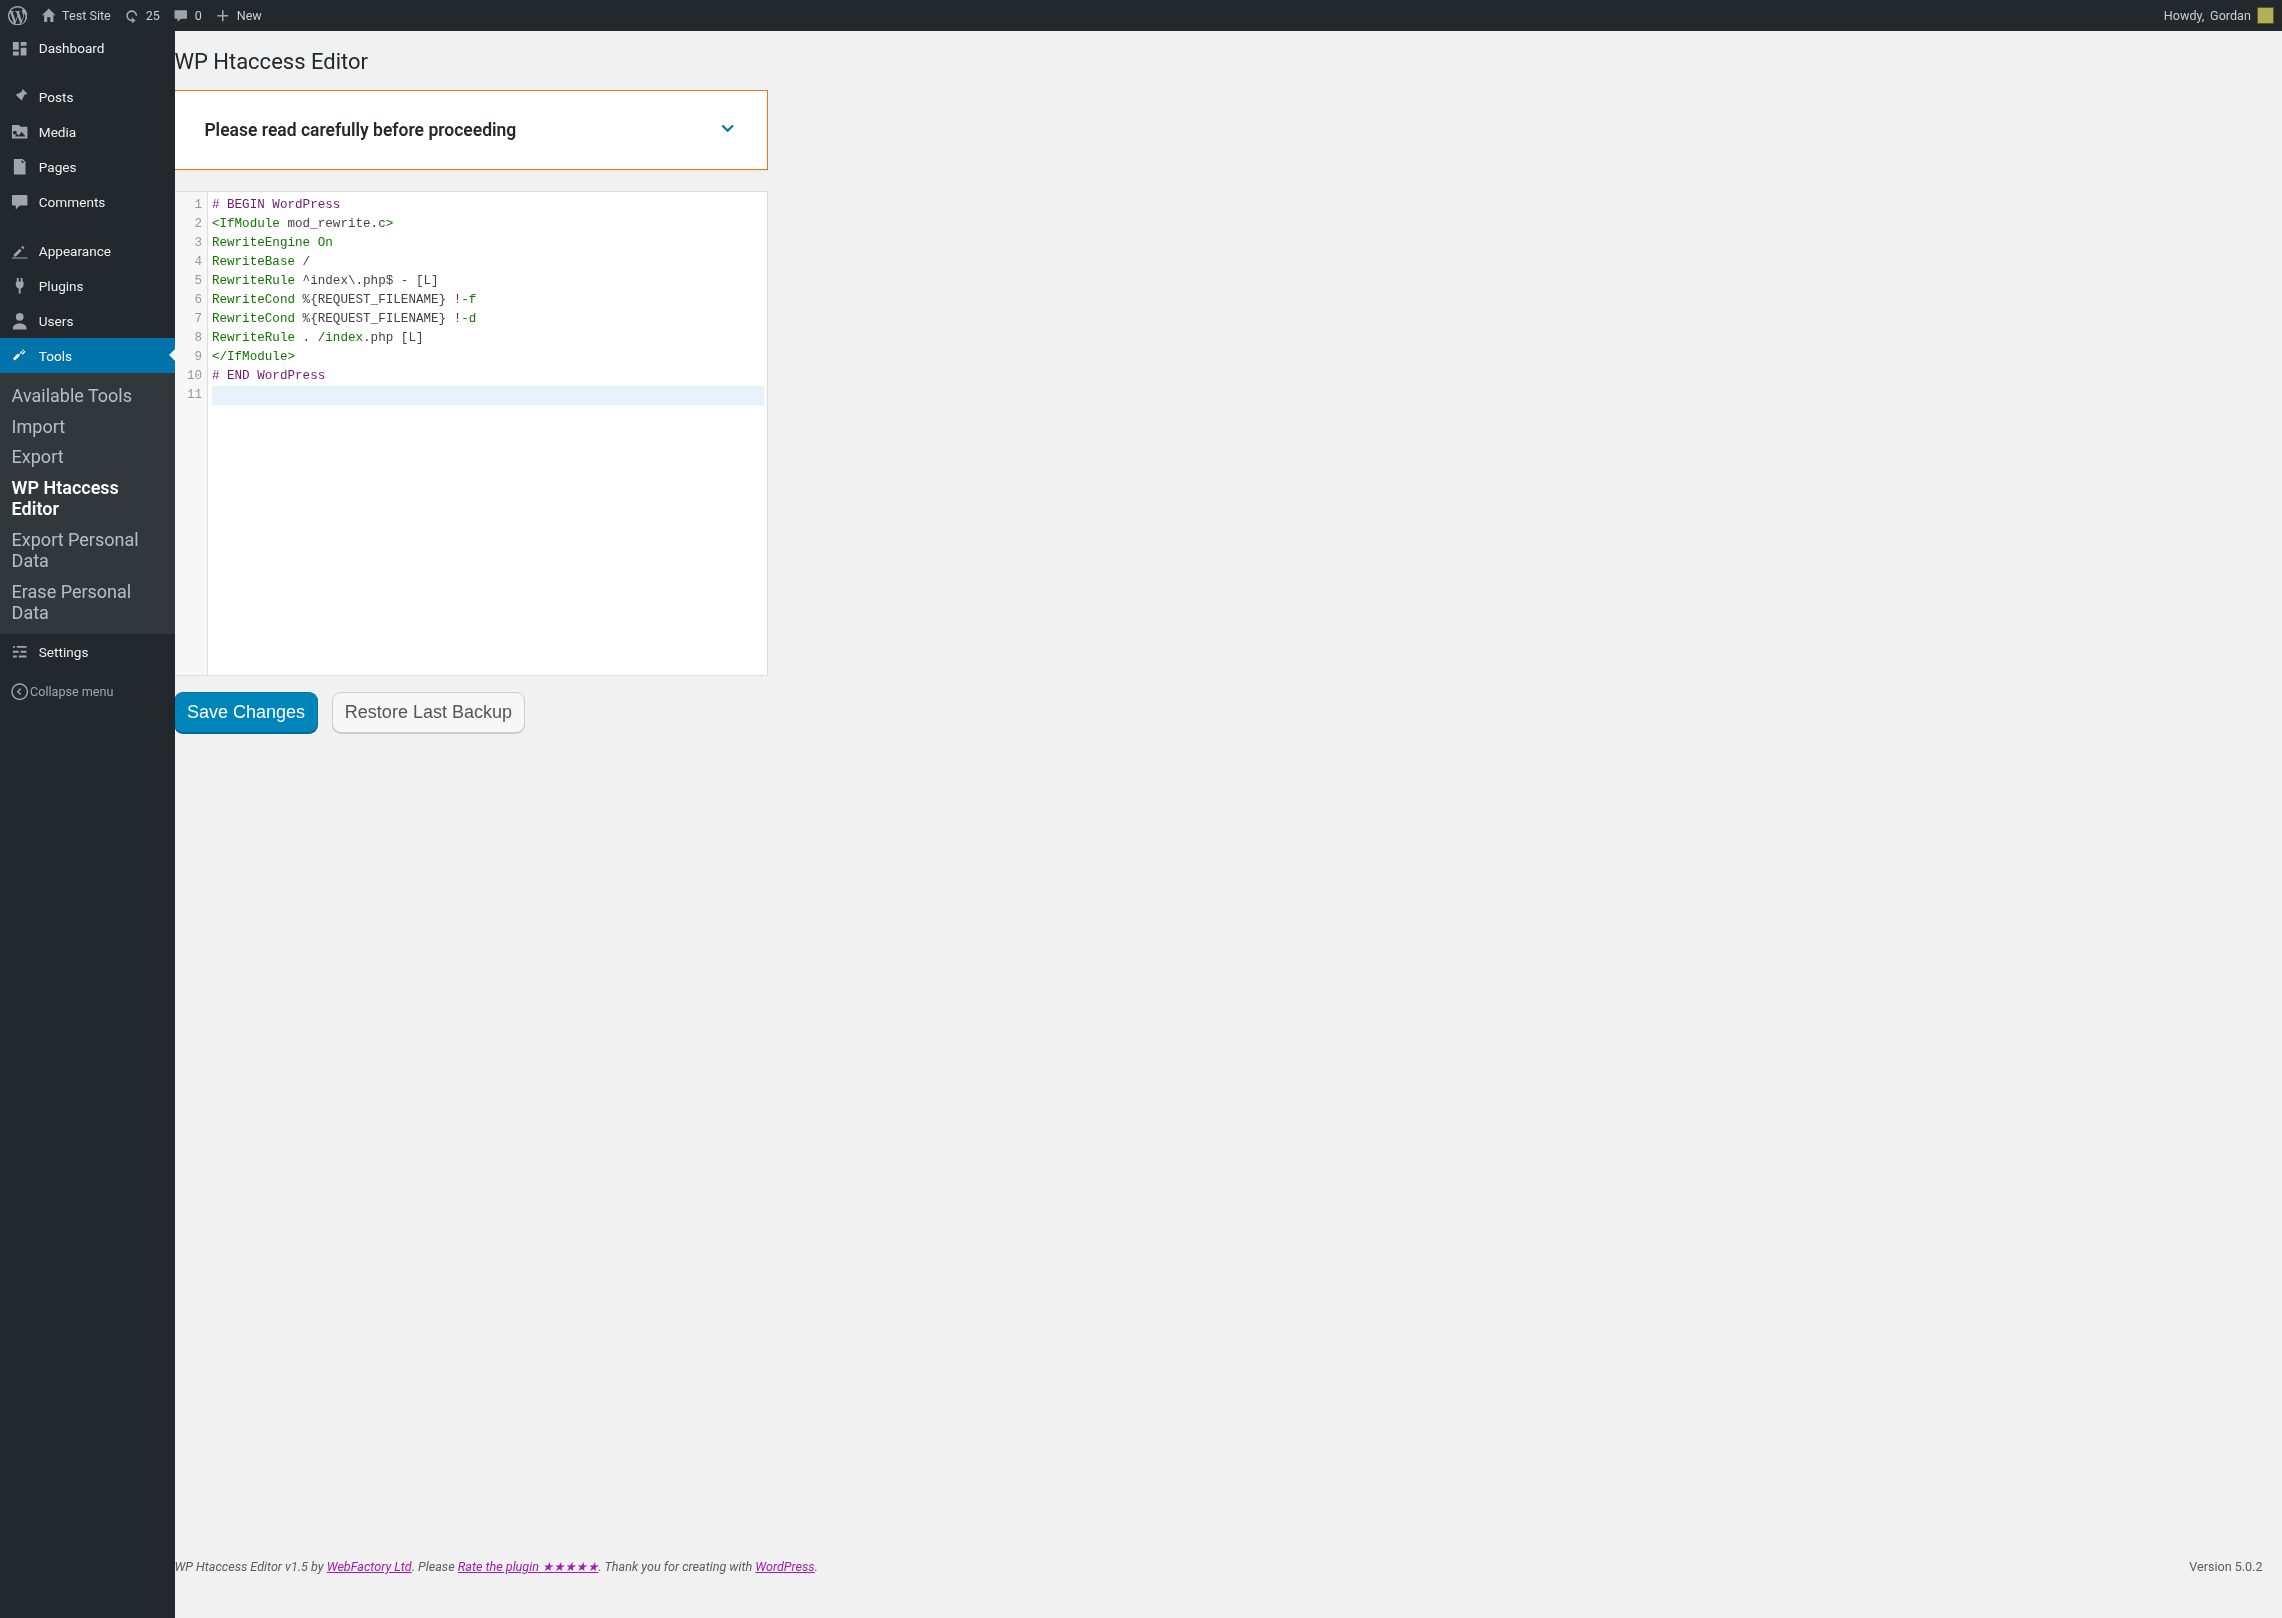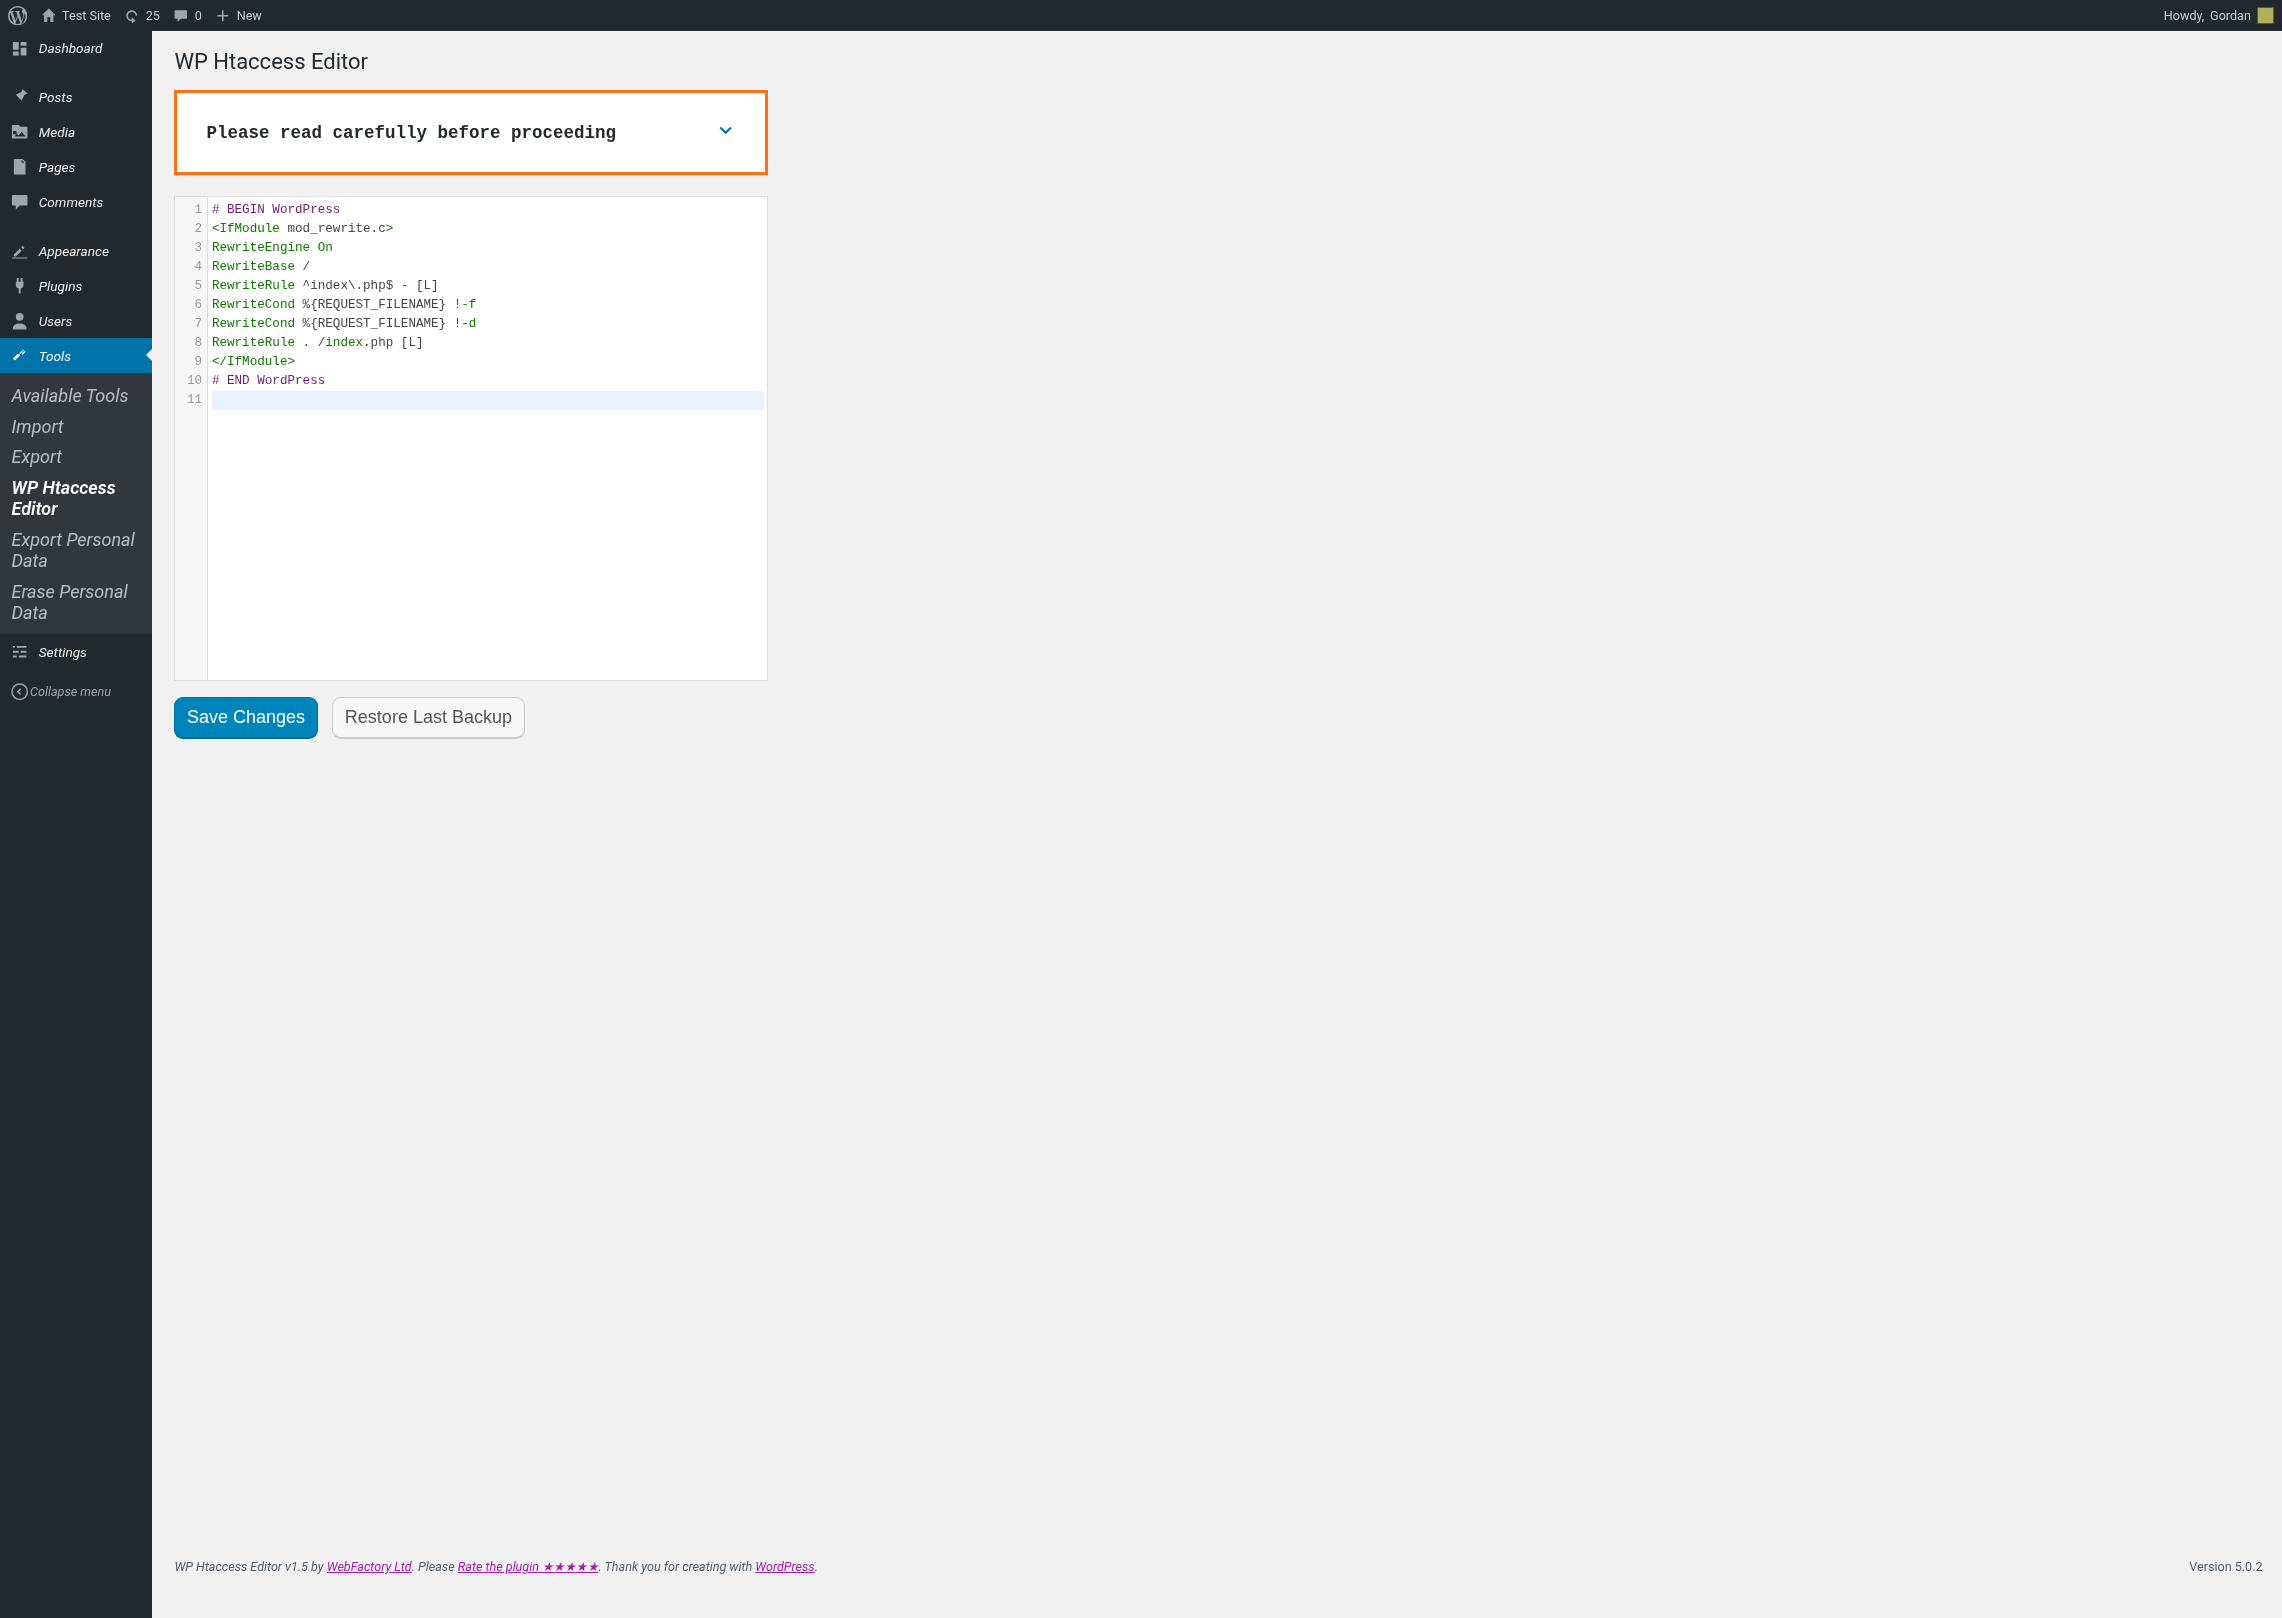--- a/index.html
+++ b/index.html
@@ -23,25 +23,24 @@
 #adminbar .left, #adminbar .right { display: flex; align-items: center; gap: 13.6px; }
 #adminbar .item { display: flex; align-items: center; gap: 5.8px; color: #ccc; cursor: pointer; }
 #adminbar svg { fill: #a0a5aa; }
 .avatar {
   width: 17.5px; height: 17.5px; background: #b0b05a; border: 1px solid #5a5a1a;
   display: inline-block;
 }
 
 #adminmenu {
   position: fixed; top: 31px; left: 0; bottom: 0;
-  width: 152px;
+  width: 175px;
   background: #23282d;
   color: #eee;
   overflow-y: auto;
-  font-style: italic;
 }
 #adminmenu .menu-item {
   display: flex; align-items: center; gap: 9.7px;
   padding: 7.8px 9.7px;
   font-size: 13.6px;
   color: #eee;
   cursor: pointer;
   position: relative;
 }
 #adminmenu .menu-item svg { fill: #a0a5aa; width: 19.4px; height: 19.4px; flex-shrink: 0; }
@@ -76,25 +75,24 @@
   padding: 9.7px 19.4px 39px 19.4px;
   min-height: calc(100vh - 31px);
   display: flex; flex-direction: column;
 }
 h1.page-title {
   font-size: 22px; font-weight: 400; color: #23282d;
   padding: 8.7px 0 3.9px 0; margin-bottom: 11.6px;
 }
 .panel {
   background: #fff;
-  border: 3px solid #f97316;
+  border: 1px solid #f97316;
   box-shadow: 0 1px 1px rgba(0,0,0,0.04);
   max-width: 594px;
   margin-bottom: 21.3px;
-  font-family: Liberation Mono, monospace;
 }
 .panel-head {
   display: flex; align-items: center; justify-content: space-between;
   padding: 27px 29px;
   cursor: pointer;
 }
 .panel-head h2 { font-size: 17.5px; font-weight: 600; color: #23282d; }
 .chevron { color: #0073aa; }
 
 .code-editor {

